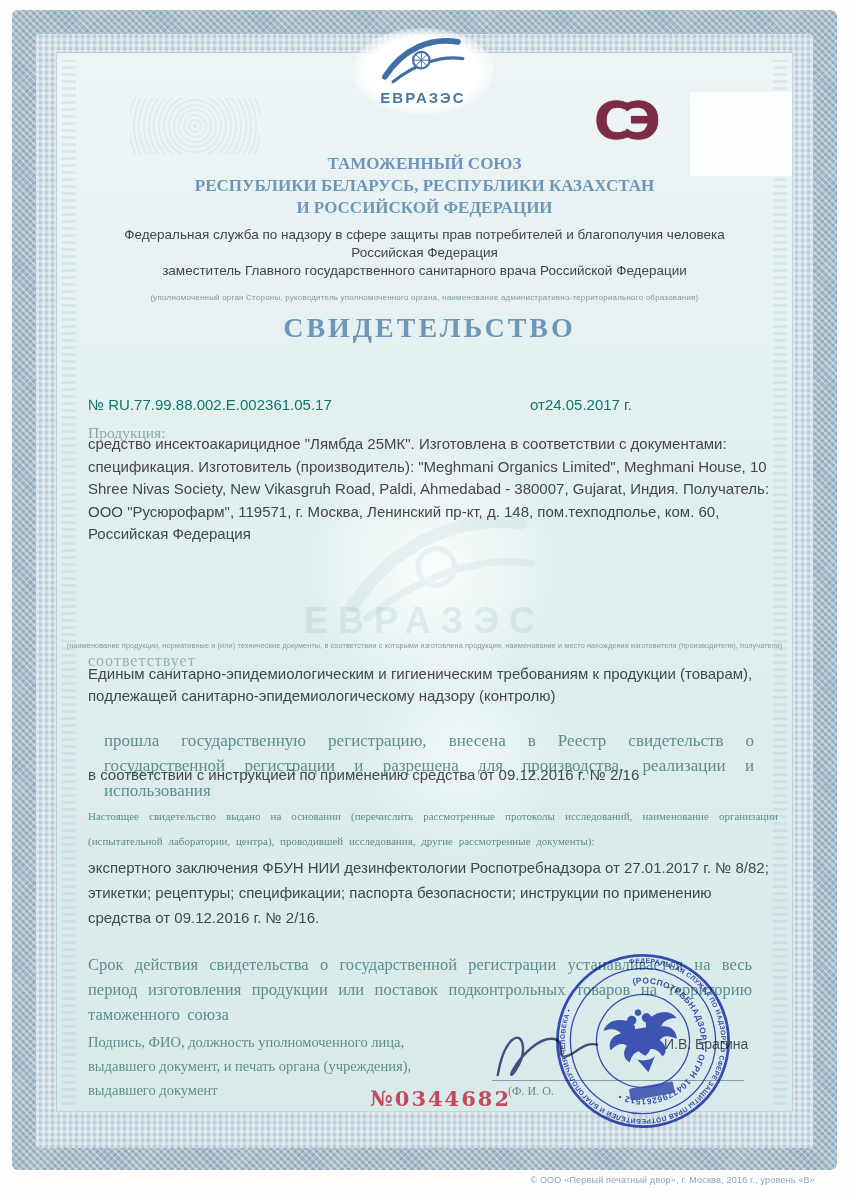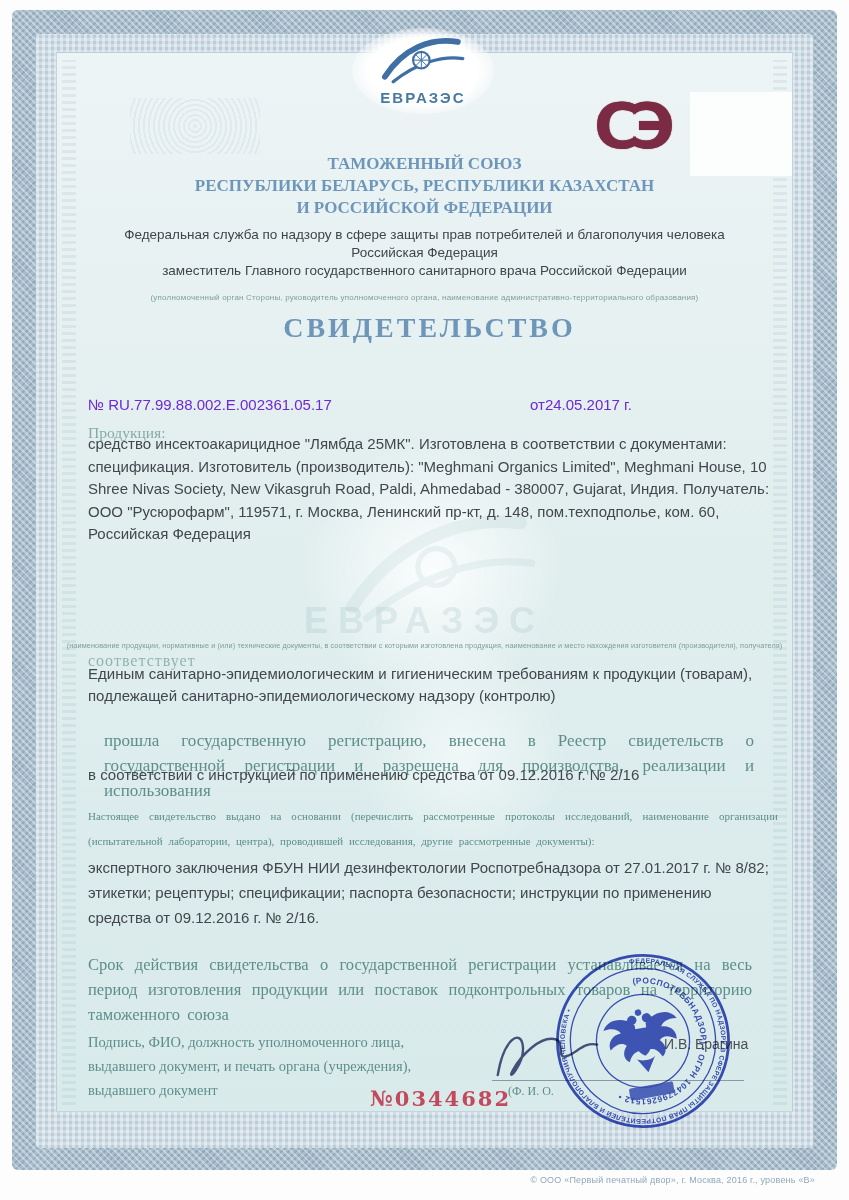--- a/index.html
+++ b/index.html
@@ -25,36 +25,36 @@
     background:repeating-linear-gradient(0deg, rgba(140,170,185,.30) 0 3px, rgba(140,170,185,0) 3px 7px);}
   .rail-left{left:62px;} .rail-right{right:62px;}
   .rosette{position:absolute;left:130px;top:98px;width:130px;height:56px;opacity:.5;
     background:repeating-radial-gradient(circle at 50% 50%, rgba(160,185,200,.30) 0 2px, rgba(160,185,200,0) 2px 5px);}
   
   .logo{position:absolute;left:352px;top:28px;width:142px;height:86px;z-index:6;text-align:center;
     background:radial-gradient(ellipse at center,#ffffff 55%,rgba(255,255,255,0) 78%);border-radius:50%;}
   .logo-label{position:absolute;left:0;right:0;bottom:8px;font-family:"Liberation Sans",sans-serif;
     font-weight:bold;font-size:15px;letter-spacing:2px;color:#49799f;}
   .se{position:absolute;left:594px;top:96px;z-index:6;font-family:"DejaVu Sans",sans-serif;
-    font-weight:bold;font-size:62px;line-height:1;color:#7c2b45;letter-spacing:-0.16em;
+    font-weight:bold;font-size:51px;line-height:1;color:#7c2b45;letter-spacing:-0.16em;
     text-shadow:0 0 1px #7c2b45;}
   .patch{position:absolute;left:690px;top:92px;width:102px;height:84px;background:#fcfdfd;z-index:5;}
   
   .header{position:absolute;left:60px;right:60px;top:153px;text-align:center;z-index:3;}
   .header .h-line{font-family:"Liberation Serif",serif;font-weight:bold;font-size:17px;line-height:22px;color:#6d96b9;}
   .header .a-line{font-size:13.5px;line-height:18px;color:#3f454b;}
   .header .a-first{margin-top:7px;}
   .caption{position:absolute;text-align:center;color:#7e9f96;z-index:3;}
   .caption-top{left:110px;right:110px;top:293px;font-size:8px;letter-spacing:.2px;}
   .caption-mid{left:62px;right:62px;top:641px;font-size:7.3px;letter-spacing:.1px;}
   .title{position:absolute;left:10px;right:0;top:312px;text-align:center;z-index:3;
     font-family:"Liberation Serif",serif;font-weight:bold;font-size:28px;letter-spacing:3px;color:#6d96b9;}
   .subtitle{position:absolute;left:0;right:0;top:352px;text-align:center;z-index:3;
     font-family:"Liberation Serif",serif;font-weight:bold;font-size:20px;letter-spacing:1px;color:#6d96b9;}
-  .numrow{position:absolute;left:88px;right:60px;top:396px;z-index:3;font-size:15px;color:#6d28d9;}
+  .numrow{position:absolute;left:88px;right:60px;top:396px;z-index:3;font-size:15px;color:#0f766e;}
   .numrow .date{position:absolute;left:442px;top:0;}
   
   .teal{font-family:"Liberation Serif",serif;color:#5d8e8a;}
   .dark{color:#41474d;}
   .block{position:absolute;z-index:3;}
   .product{left:88px;top:424px;width:692px;}
   .faint-label{position:absolute;top:0;left:0;font-size:15.5px;opacity:.7;}
   .product p{margin:9px 0 0 0;font-size:15px;line-height:22.5px;}
   .compliance{left:88px;top:652px;width:692px;}
   .compliance .lead{letter-spacing:1px;font-size:16px;opacity:.6;}

